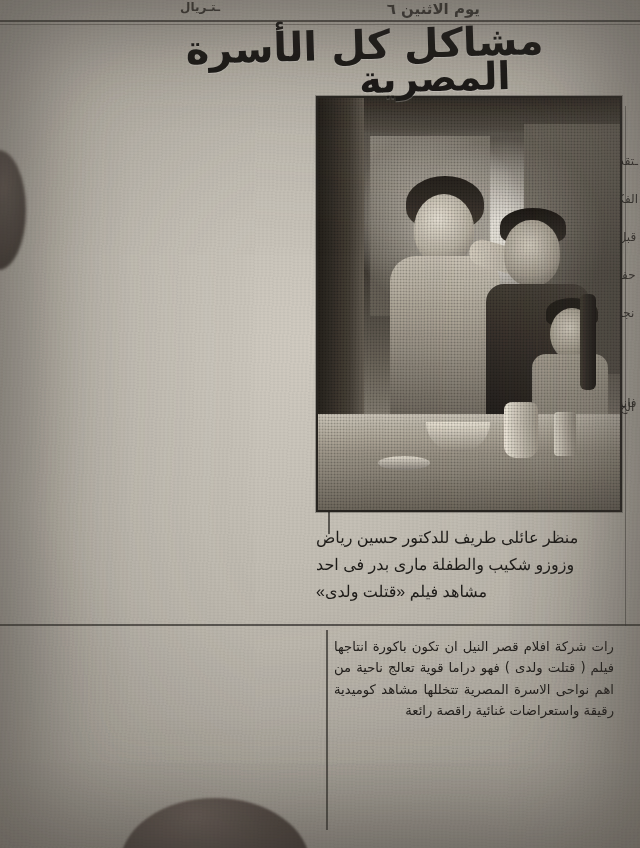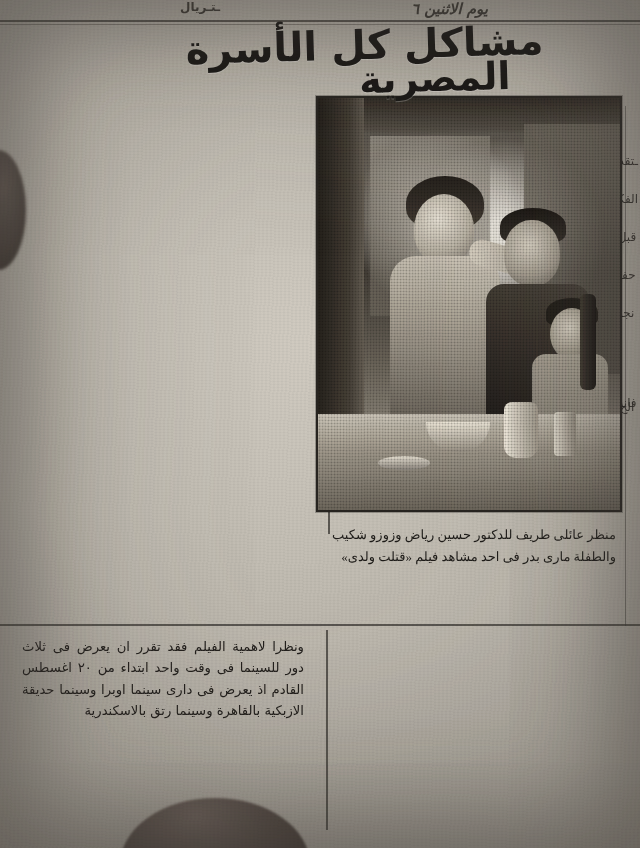--- a/index.html
+++ b/index.html
@@ -137,24 +137,24 @@
     text-align: center;
     font-family: "DejaVu Sans", sans-serif;
   }
   
   #caption {
     position: absolute;
     z-index: 16;
     top: 524px;
     left: 316px;
     width: 300px;
-    font-size: 13px;
+    font-size: 16px;
     line-height: 1.7;
-    text-align: right;
-    font-family: Liberation Serif, serif;
+    text-align: left;
+    font-family: Liberation Sans, sans-serif;
     color: #201e1b;
   }
   
   #col-bottom-right {
     top: 636px;
     right: 26px;
     width: 280px;
     font-size: 13.2px;
     line-height: 1.62;
   }
@@ -222,21 +222,21 @@
   .ph-plate { left: 60px; bottom: 40px; width: 52px; height: 14px; border-radius: 50%; background: linear-gradient(180deg,#e3ddd0 0%, #8f8981 100%); }
   
   .photo { box-shadow: 0 0 0 1px rgba(0,0,0,0.25); }
 </style>
 </head>
 <body>
 
 <div class="page">
 
   <div class="top-strip">
-    <span class="frag" style="right:152px;font-style:italic;">يوم الاثنين ٦</span>
+    <span class="frag" style="right:160px;">يوم الاثنين ٦</span>
     <span class="frag" style="right:420px; font-size:12px;">ـتـريال</span>
   </div>
   <div class="rule" style="top:20px; left:0; right:0; height:2px;"></div>
   <div class="rule" style="top:24px; left:0; right:0; height:1px; opacity:.4;"></div>
 
   <div class="headline">
     <span>مشاكل كل الأسرة</span>
     <span class="l2">المصرية</span>
   </div>
 
@@ -280,21 +280,21 @@
   </div>
 
   <div class="sliver" style="left:2px; top:150px;">ـتقدم</div>
   <div class="sliver" style="left:2px; top:188px;">الفكر</div>
   <div class="sliver" style="left:2px; top:226px;">قبل</div>
   <div class="sliver" style="left:2px; top:264px;">حفا</div>
   <div class="sliver" style="left:2px; top:302px;">نجا</div>
   <div class="sliver" style="left:2px; top:352px;margin-top:44px;">الح</div>
   <div class="sliver" style="left:2px; top:392px;">فانه</div>
 
-  <div class="col" id="col-bottom-left">
-    <p>ونظرا لاهمية الفيلم فقد تقرر ان يعرض فى ثلاث دور للسينما فى وقت واحد ابتداء من ٢٠ اغسطس القادم اذ يعرض فى دارى سينما اوبرا وسينما حديقة الازبكية بالقاهرة وسينما رتق بالاسكندرية</p>
+  <div class="col" id="col-bottom-right">
+    <p>رات شركة افلام قصر النيل ان تكون باكورة انتاجها فيلم ( قتلت ولدى ) فهو دراما قوية تعالج ناحية من اهم نواحى الاسرة المصرية تتخللها مشاهد كوميدية رقيقة واستعراضات غنائية راقصة رائعة</p>
   </div>
 
   <div class="thumb"></div>
   <div class="thumb2"></div>
   <div class="grain"></div>
   <div class="vignette"></div>
 </div>
 
 </body></html>

